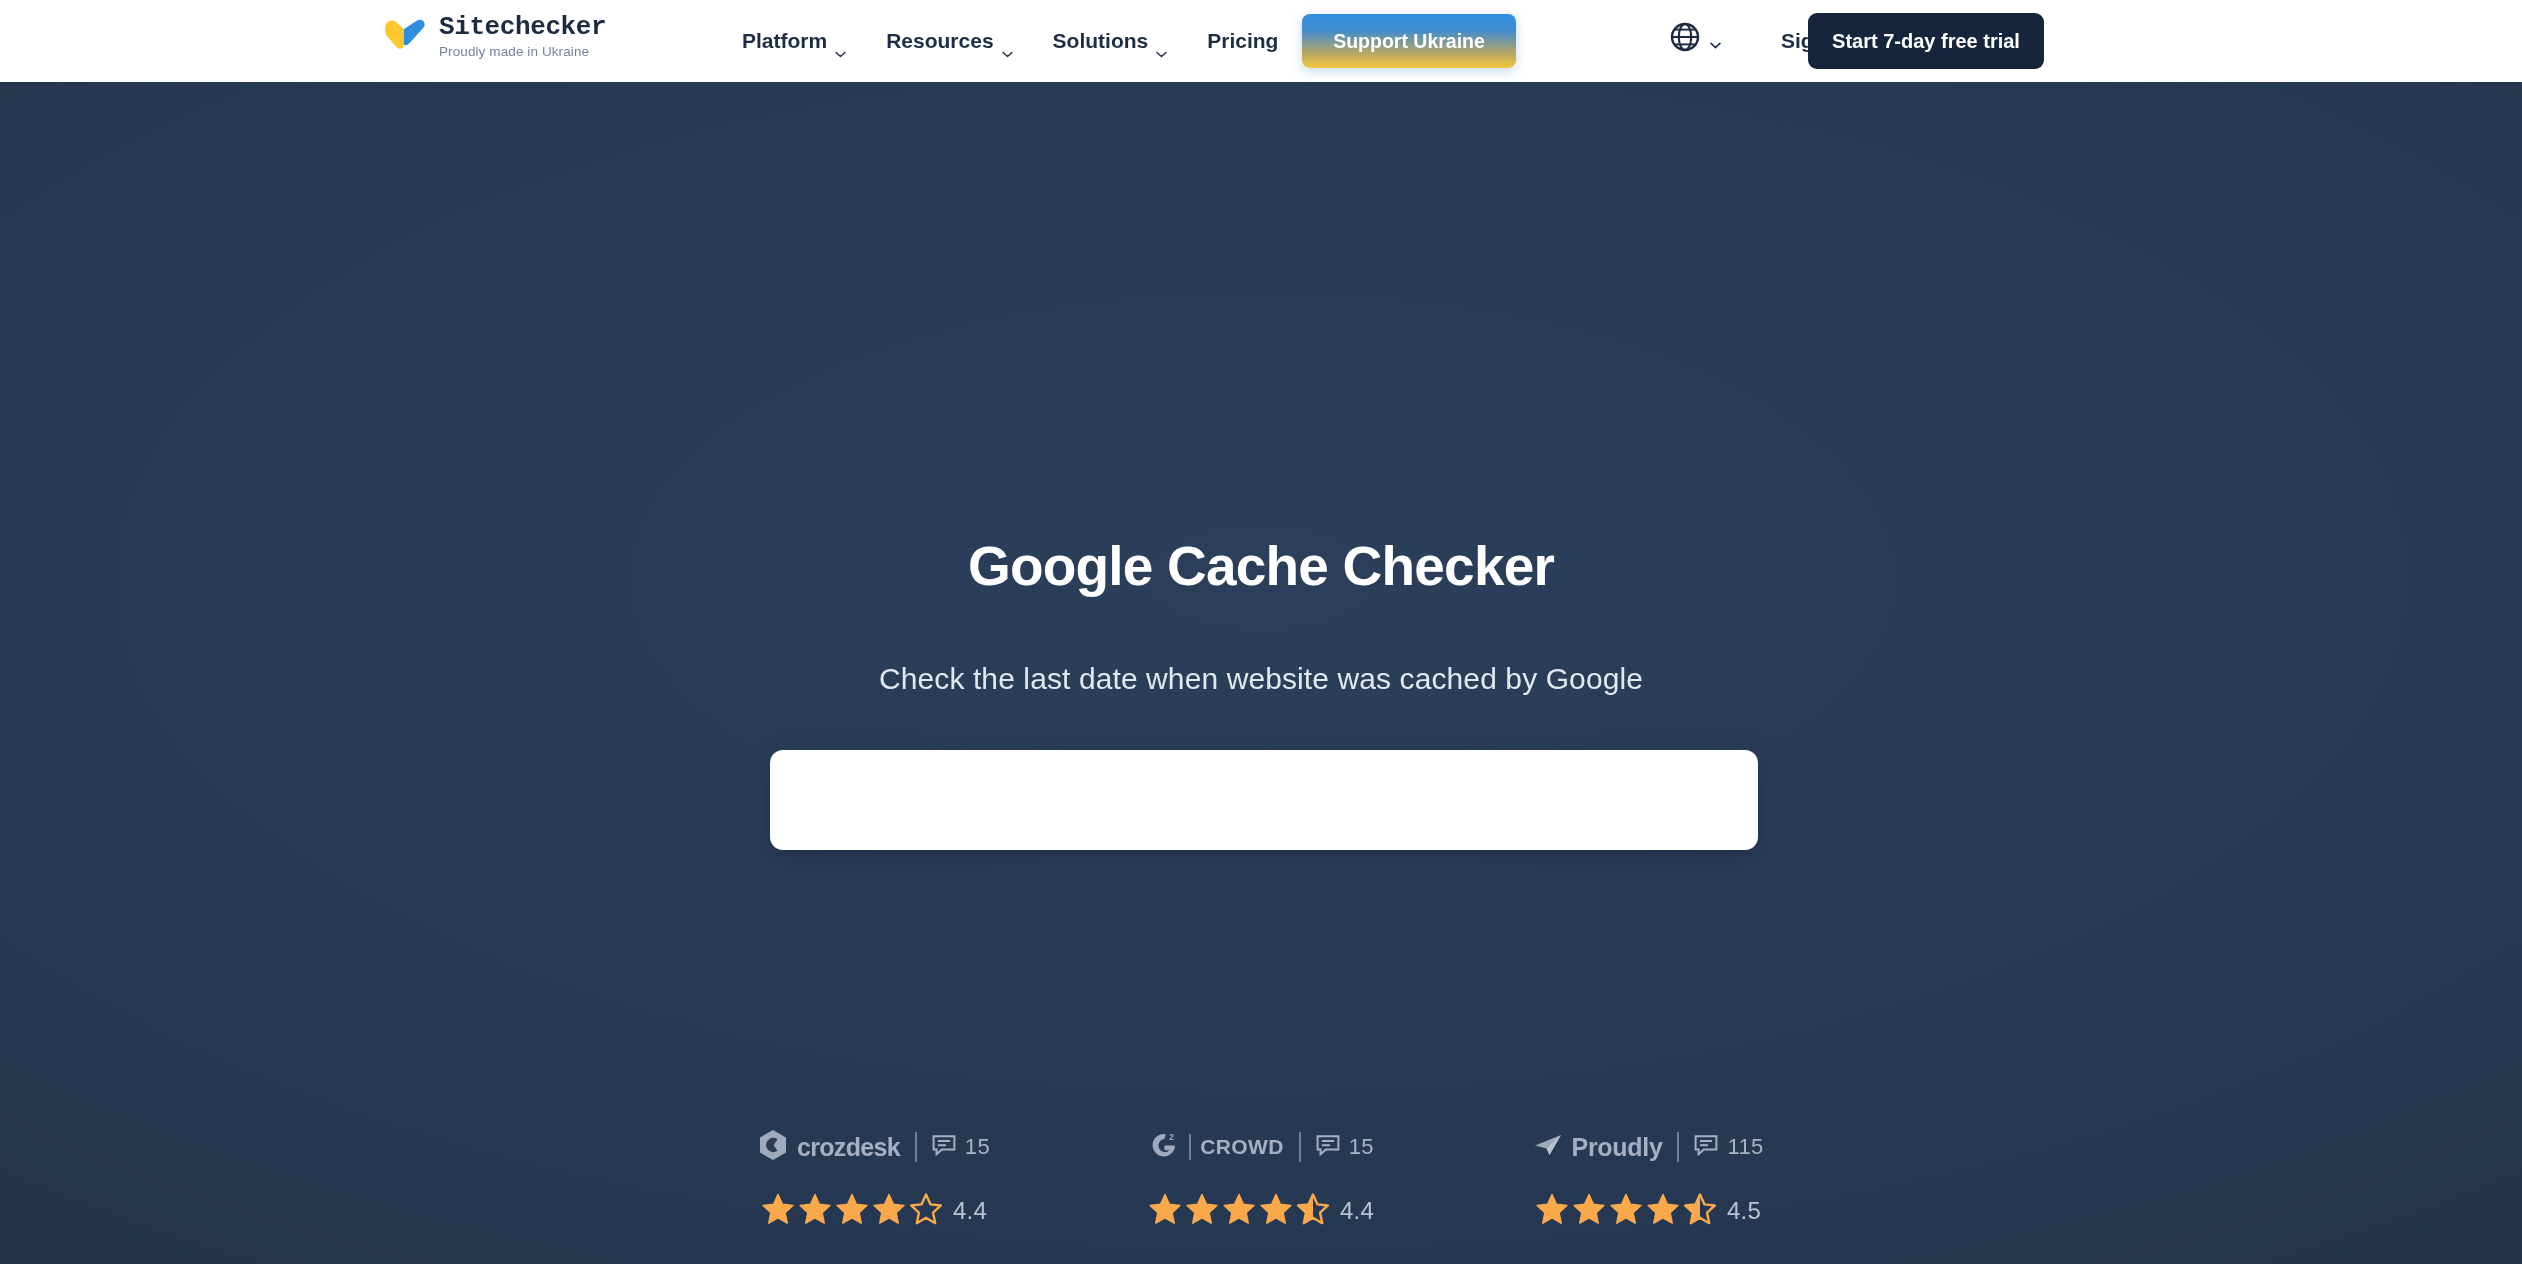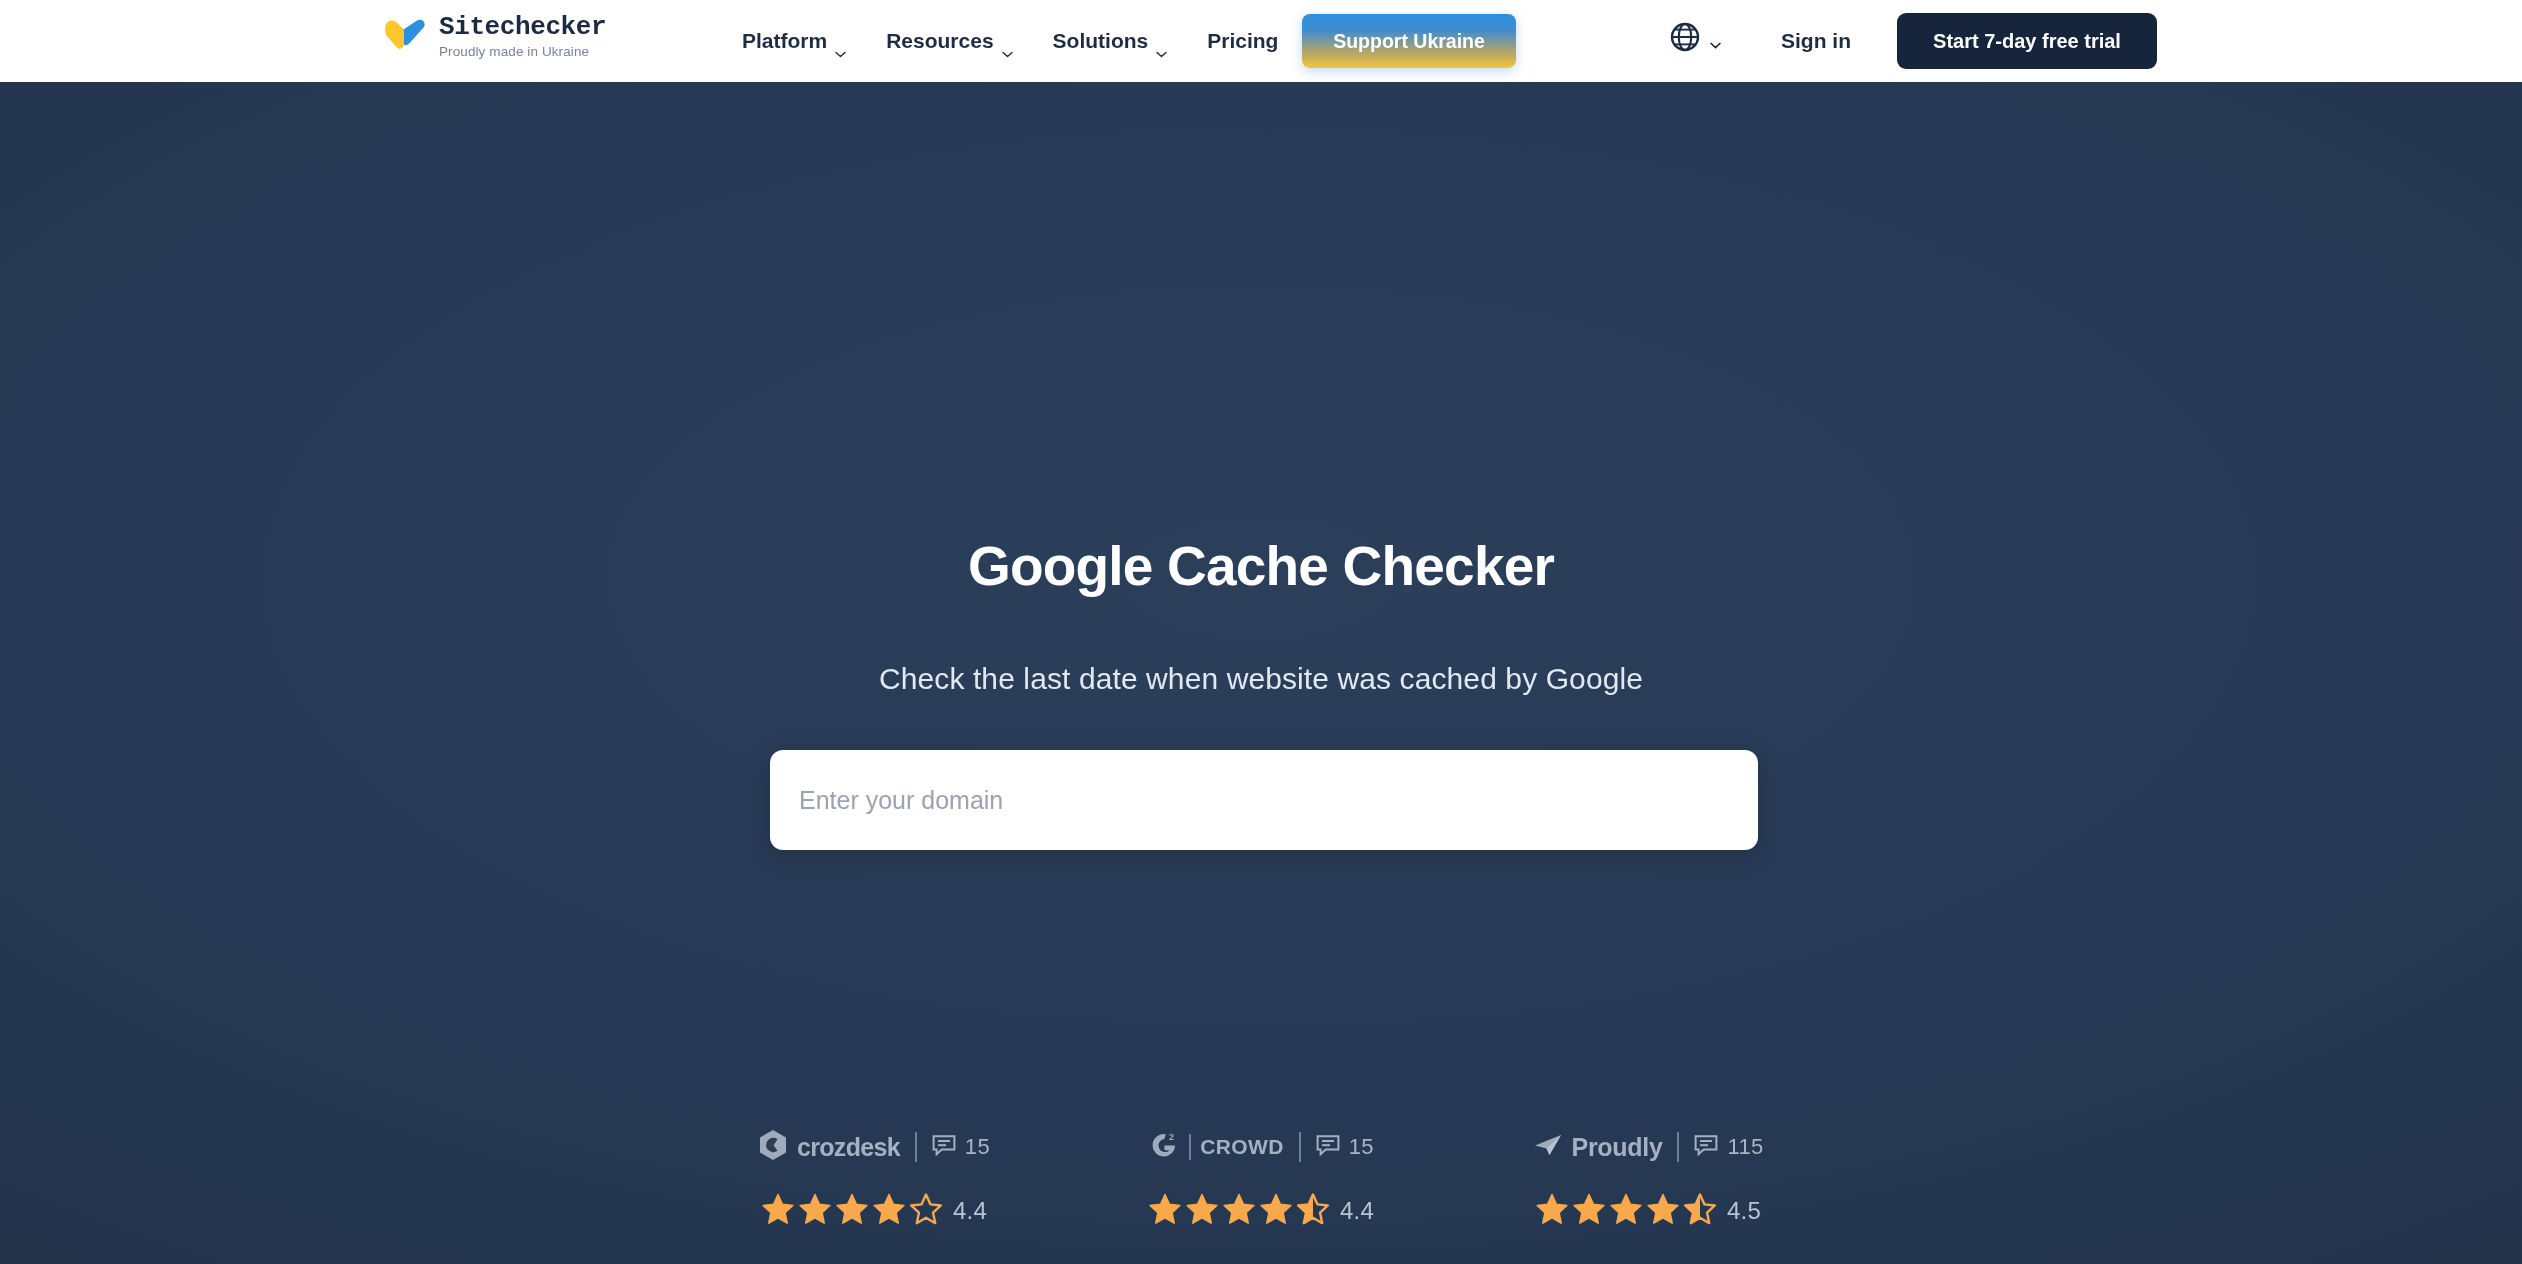--- a/index.html
+++ b/index.html
@@ -120,23 +120,23 @@
     align-items: center;
     font-size: 21px;
     font-weight: 600;
     color: #1f2d44;
     cursor: pointer;
     white-space: nowrap;
   }
 
   .trial-btn {
     position: absolute;
-    left: 1897px;
+    left: 1808px;
     top: 13px;
-    width: 260px;
+    width: 236px;
     height: 56px;
     border-radius: 9px;
     background: #17253c;
     color: #ffffff;
     font-size: 20px;
     font-weight: 700;
     display: flex;
     align-items: center;
     justify-content: center;
     cursor: pointer;
@@ -355,21 +355,20 @@
 
   <div class="trial-btn">Start 7-day free trial</div>
 </div>
 
 <div class="hero">
 
   <h1 class="hero-title">Google Cache Checker</h1>
   <p class="hero-sub">Check the last date when website was cached by Google</p>
 
   <div class="searchbar">
-    <input class="domain-input" type="text" placeholder="Enter your domain" style="">
   </div>
 
   <div class="ratings">
 
     <div class="rating-card">
       <div class="rating-top">
         <span class="logo-wrap">
           <span>
             <svg width="30" height="32" viewBox="0 0 30 32" xmlns="http://www.w3.org/2000/svg">
               <path d="M15 1 L28 8.5 V23.5 L15 31 L2 23.5 V8.5 Z" fill="#9fabbd"></path>

